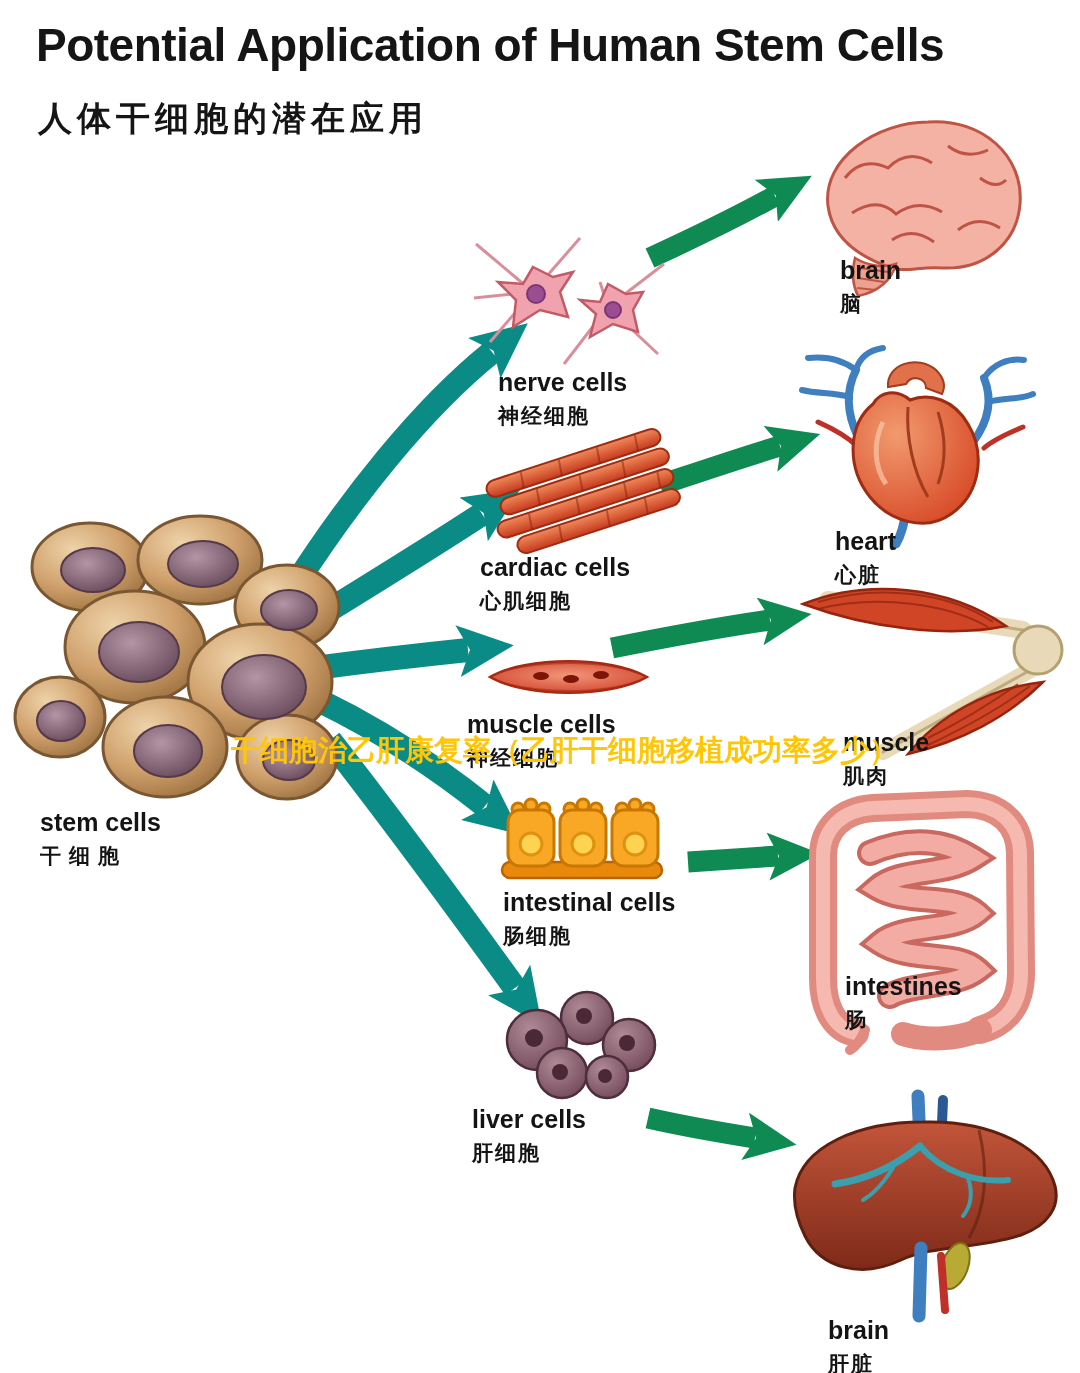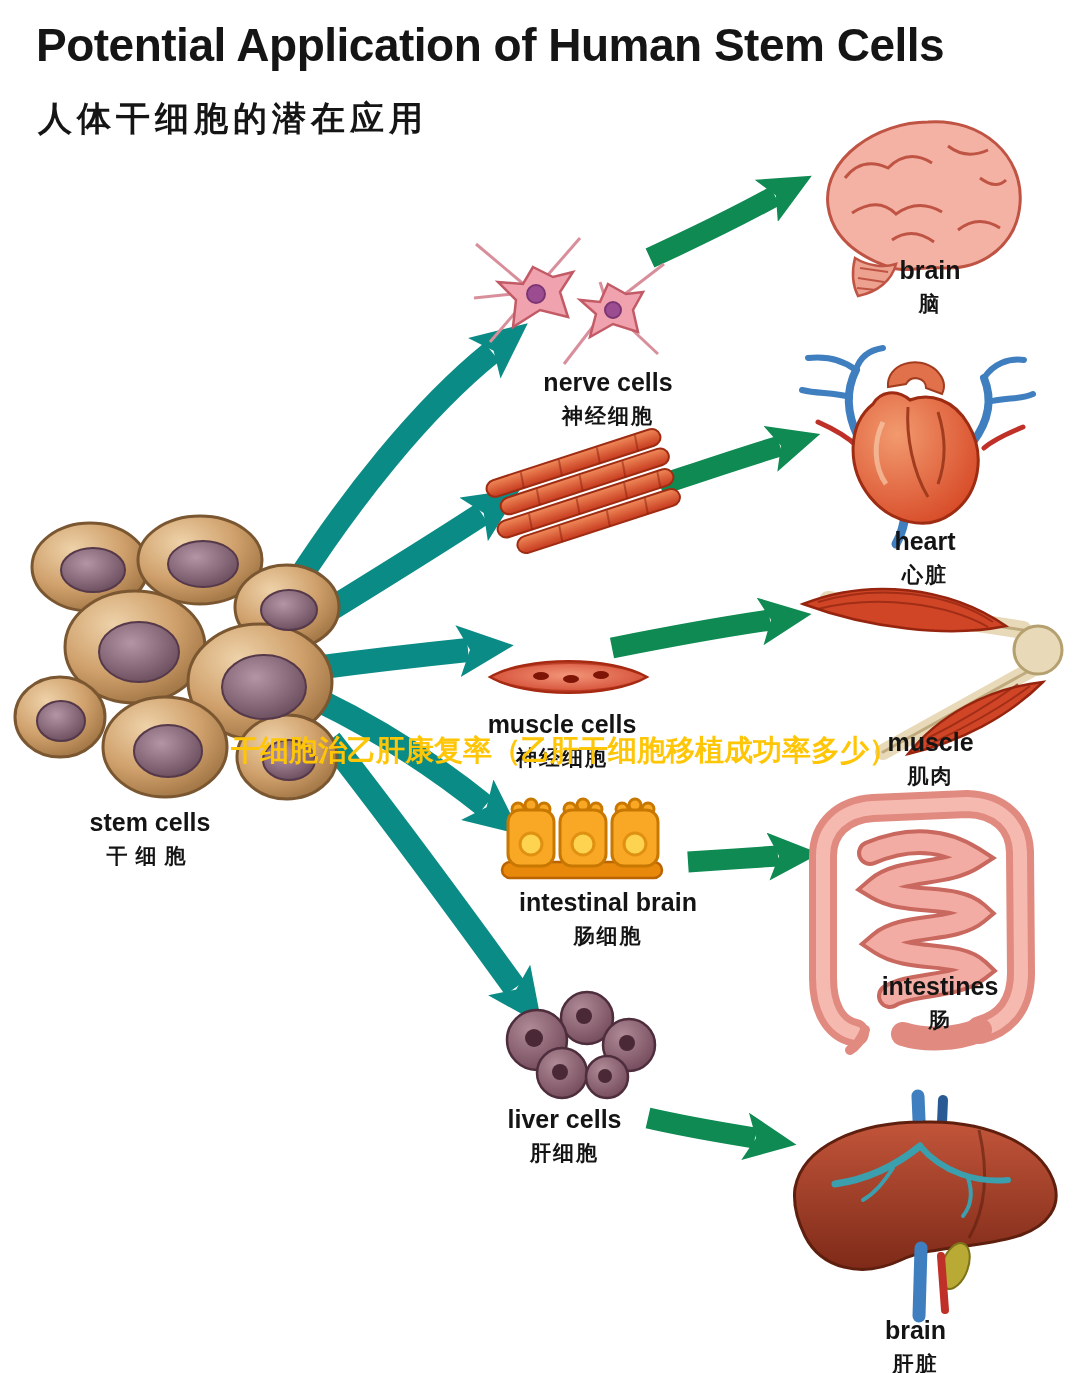--- a/index.html
+++ b/index.html
@@ -2,21 +2,21 @@
 <html><head>
 <meta charset="utf-8">
 <style>
   *{margin:0;padding:0;box-sizing:border-box}
   html,body{background:#fff}
   body{width:1080px;height:1373px;position:relative;font-family:"Liberation Sans","DejaVu Sans",sans-serif;overflow:hidden}
   .stage{position:absolute;inset:0;width:1080px;height:1373px;background:#fff}
   .abs{position:absolute}
   .title{left:36px;top:18px;font-size:46px;font-weight:700;color:#151515;letter-spacing:-.5px;white-space:nowrap}
   .subtitle{left:38px;top:96px;font-size:34px;font-weight:700;color:#151515;letter-spacing:5px;white-space:nowrap}
-  .lbl{position:absolute;text-align:center;z-index:20}
+  .lbl{position:absolute;text-align:left;z-index:20}
   .lbl .en{font-size:25px;font-weight:800;color:#141414}
   .lbl .zh{font-size:21px;font-weight:700;color:#141414;margin-top:5px;letter-spacing:2px}
   .lbl.stem .zh{letter-spacing:8px}
   .watermark{position:absolute;left:231px;top:731px;font-size:29px;font-weight:800;color:#ffc608;white-space:nowrap;z-index:40}
   svg.illus,svg.arrows{position:absolute;overflow:visible}
   svg.arrows{left:0;top:0;z-index:5;pointer-events:none}
   svg.illus{z-index:10}
 </style>
 </head>
 <body>
@@ -297,28 +297,32 @@
   <div class="lbl stem" style="left:40px;top:808px;width:220px">
     <div class="en">stem cells</div>
     <div class="zh">干细胞</div>
   </div>
 
   <div class="lbl" style="left:498px;top:368px;width:220px">
     <div class="en">nerve cells</div>
     <div class="zh">神经细胞</div>
   </div>
 
+  <div class="lbl" style="left:480px;top:553px;width:210px">
+    <div class="en">cardiac cells</div>
+    <div class="zh">心肌细胞</div>
+  </div>
 
   <div class="lbl" style="left:467px;top:710px;width:190px">
     <div class="en">muscle cells</div>
     <div class="zh">神经细胞</div>
   </div>
 
   <div class="lbl" style="left:503px;top:888px;width:210px">
-    <div class="en">intestinal brain</div>
+    <div class="en">intestinal cells</div>
     <div class="zh">肠细胞</div>
   </div>
 
   <div class="lbl" style="left:472px;top:1105px;width:185px">
     <div class="en">liver cells</div>
     <div class="zh">肝细胞</div>
   </div>
 
   <div class="lbl" style="left:840px;top:256px;width:180px">
     <div class="en">brain</div>

